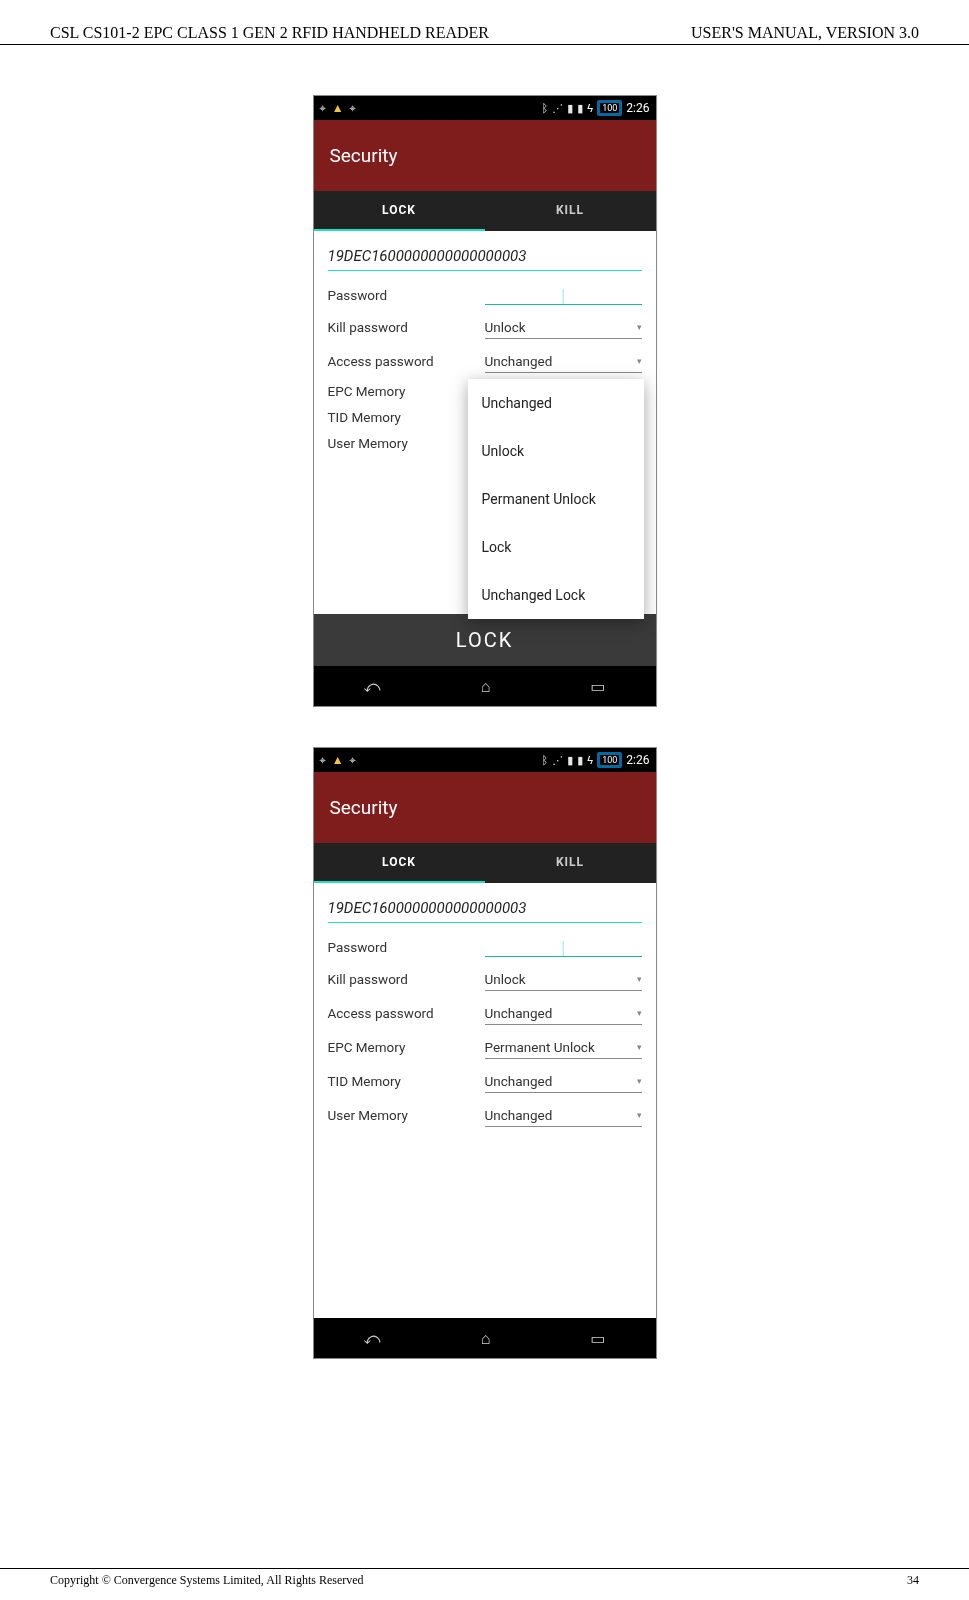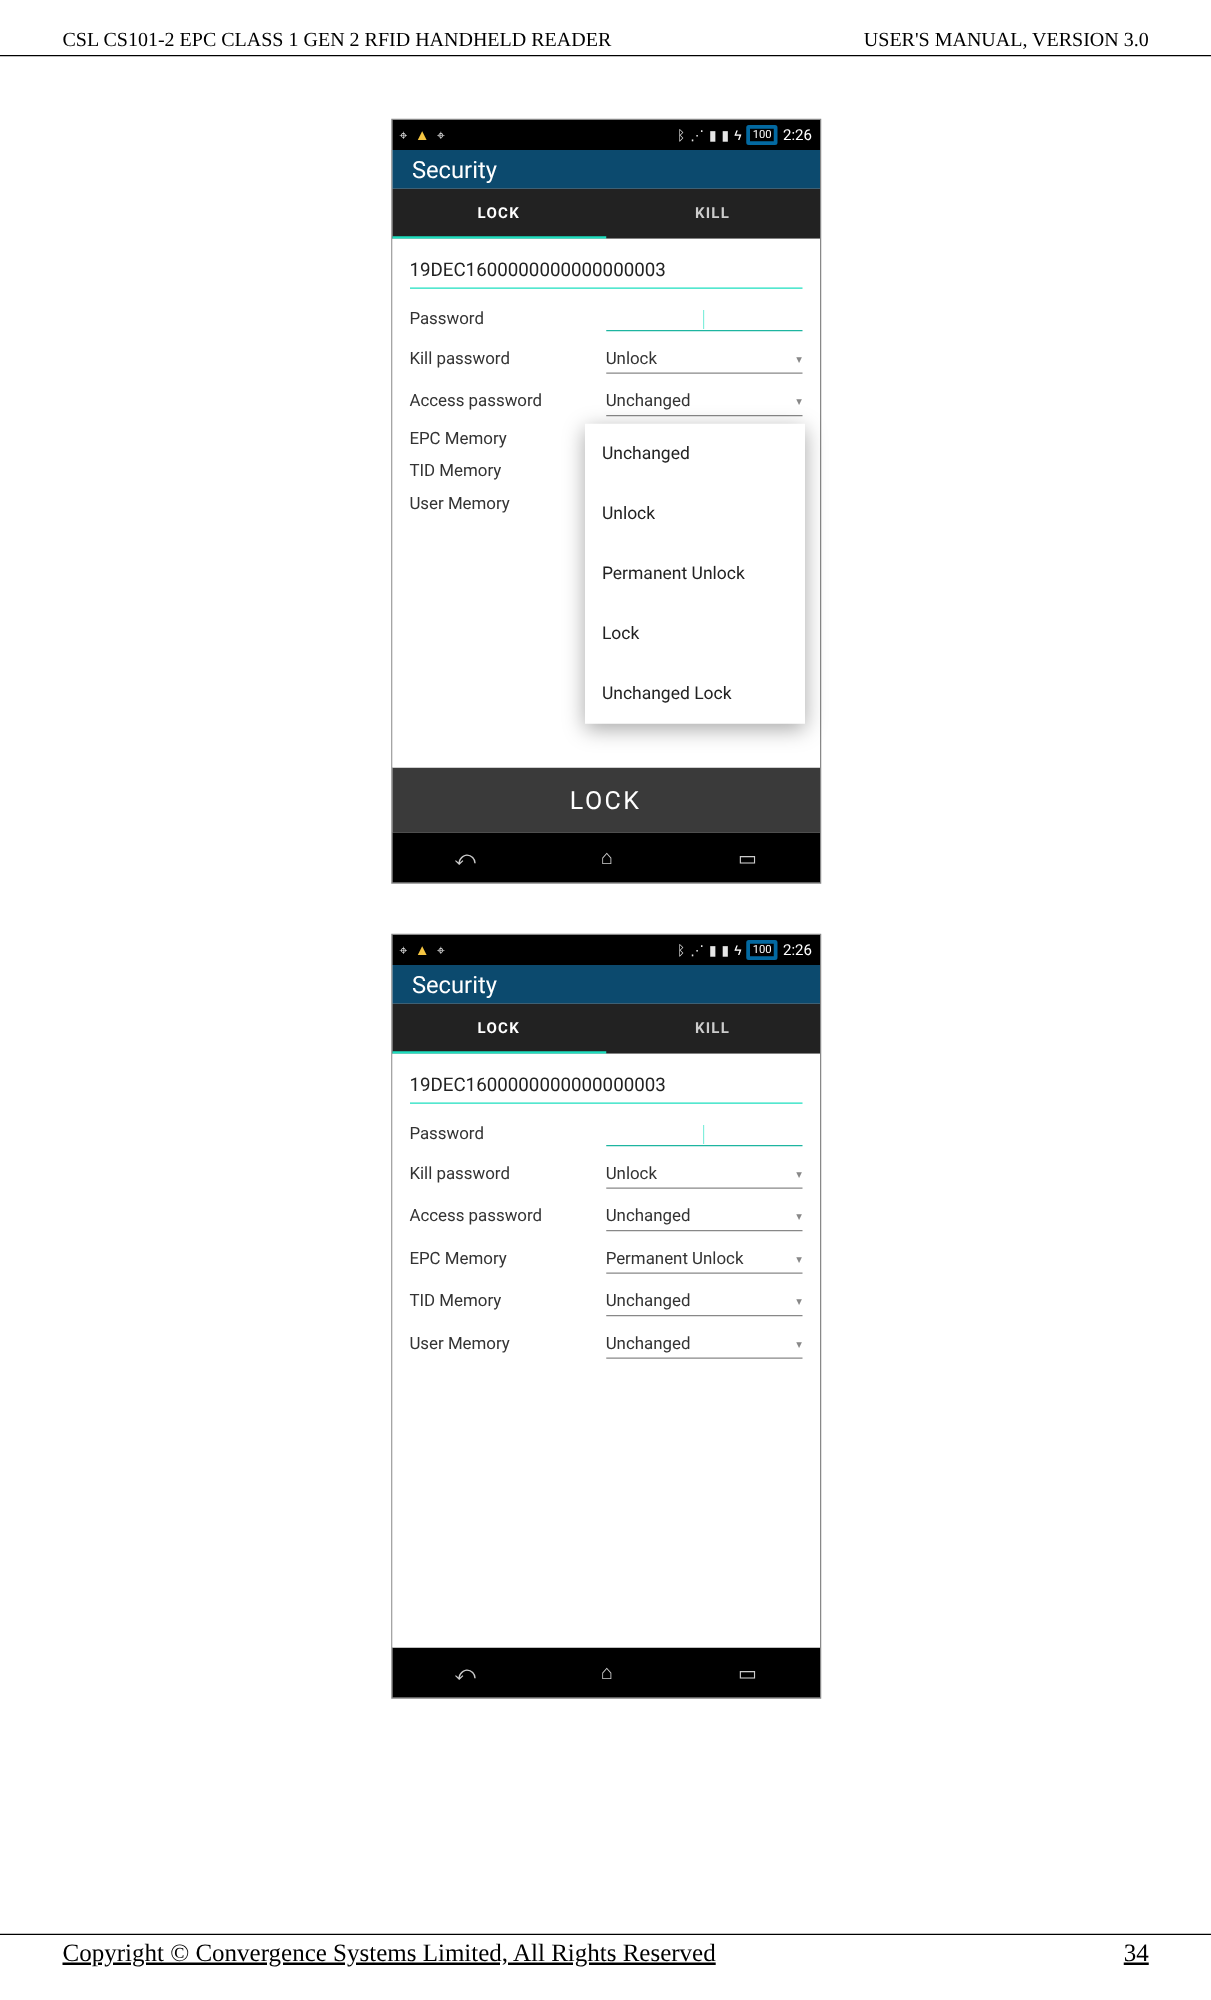--- a/index.html
+++ b/index.html
@@ -14,28 +14,27 @@
     .doc-header {
       display: flex;
       justify-content: space-between;
       padding: 24px 50px 2px 50px;
       font-size: 16px;
       border-bottom: 1px solid #000;
       margin-bottom: 30px;
     }
     .doc-footer {
       position: absolute;
-      bottom: 25px;
+      bottom: 12px;
       left: 0; right: 0;
       padding: 4px 50px 0 50px;
       border-top: 1px solid #000;
       display: flex;
       justify-content: space-between;
-      font-size: 20px;
-      text-decoration: underline;
+      font-size: 12px;
     }
     .screens {
       display: flex;
       flex-direction: column;
       align-items: center;
       gap: 40px;
       margin-top: 50px;
     }
     .phone {
       width: 344px;
@@ -59,23 +58,23 @@
       font-size: 12px;
     }
     .status-left { display: flex; align-items: center; gap: 6px; }
     .status-right { display: flex; align-items: center; gap: 4px; }
     .stat-ico { font-size: 11px; opacity: 0.9; }
     .warn-tri { color: #f5c542; font-size: 12px; }
     .bolt { font-size: 11px; }
     .batbox { border: 3px solid #0369a1; border-radius: 2px; padding: 0 2px; font-size: 9px; line-height: 10px; }
     
     .action-bar {
-      background: #0c4a6e;
+      background: #7f1d1d;
       color: #fff;
-      padding: 4px 16px;
+      padding: 24px 16px;
       font-size: 19px;
     }
     
     .tabs {
       display: flex;
       background: #222;
       color: #ccc;
       font-size: 12px;
       font-weight: 700;
       letter-spacing: 1px;
@@ -97,20 +96,21 @@
       background: #fff;
       padding: 10px 14px 0 14px;
       position: relative;
     }
     .epc-field {
       font-size: 15px;
       padding: 6px 0 5px 0;
       border-bottom: 1px solid #1de0c0;
       color: #222;
       margin-bottom: 14px;
+      font-style: italic;
     }
     .row {
       display: flex;
       align-items: center;
       margin-bottom: 10px;
       font-size: 13.5px;
       color: #333;
     }
     .row-label { flex: 1; }
     .row-field {

